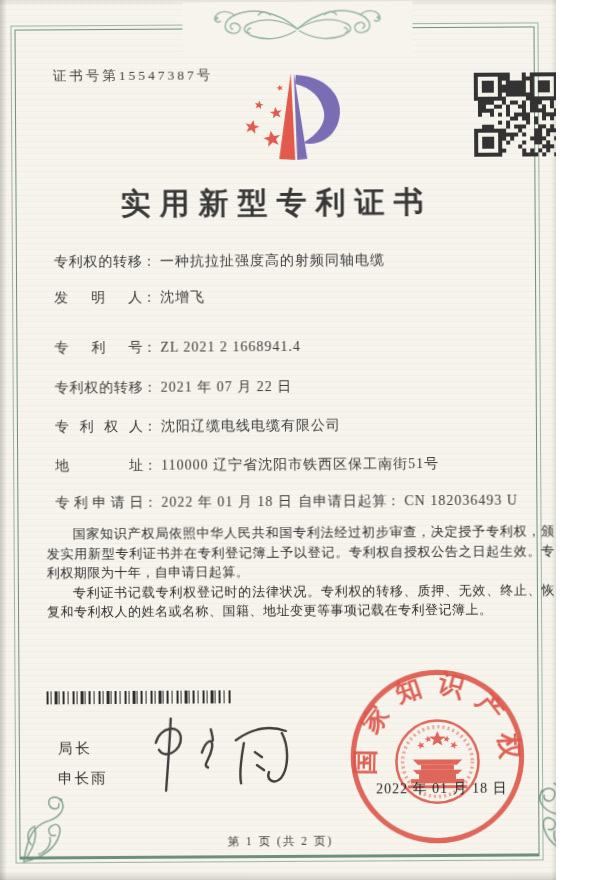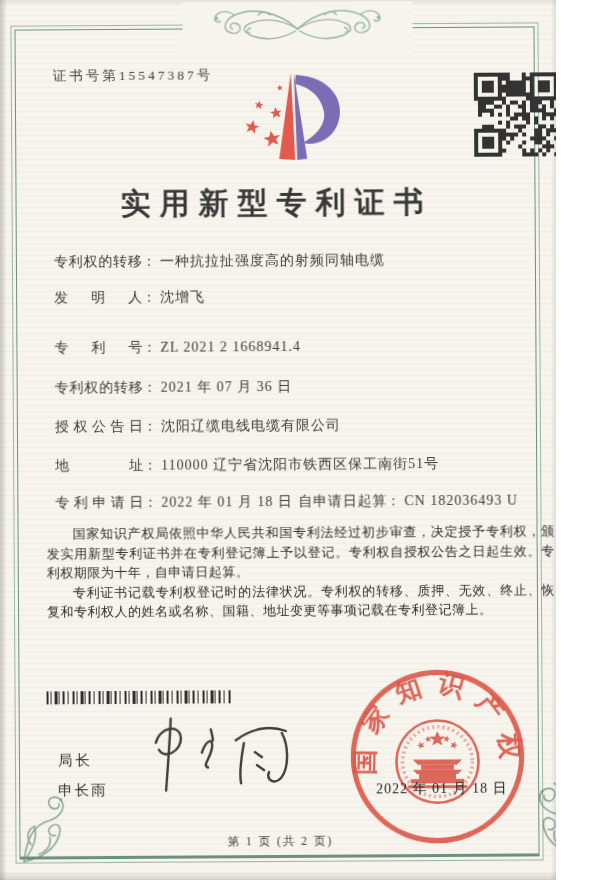--- a/index.html
+++ b/index.html
@@ -49,21 +49,21 @@
 
   .barcode{position:absolute;left:45px;top:690px;width:186px;height:13px;
     background-image:repeating-linear-gradient(90deg,
       var(--barcode_ink) 0 2px, rgba(0,0,0,0) 2px 4px,
       var(--barcode_ink) 4px 5px, rgba(0,0,0,0) 5px 8px,
       var(--barcode_ink) 8px 11px, rgba(0,0,0,0) 11px 12px,
       var(--barcode_ink) 12px 13px, rgba(0,0,0,0) 13px 16px,
       var(--barcode_ink) 16px 18px, rgba(0,0,0,0) 18px 21px,
       var(--barcode_ink) 21px 22px, rgba(0,0,0,0) 22px 26px);}
 
-  .signer{position:absolute;left:56px;top:738px;font-size:14.5px;letter-spacing:3px;color:#333;margin-top:12px;}
+  .signer{position:absolute;left:56px;top:738px;font-size:14.5px;letter-spacing:3px;color:#333;}
   .signer .name{display:block;margin-top:11px;letter-spacing:2px;}
   .signature{position:absolute;left:138px;top:712px;width:185px;height:92px;}
 
   .seal{position:absolute;left:338px;top:660px;width:195px;height:195px;mix-blend-mode:multiply;opacity:.93;}
   .seal-date{position:absolute;left:374px;top:781px;font-size:14px;letter-spacing:1px;color:#1f1f1f;z-index:6;}
 
   .footer{position:absolute;left:0;top:834px;width:100%;text-align:center;
     font-size:11.5px;letter-spacing:2px;color:#3c3c3c;}
 </style>
 </head>
@@ -297,24 +297,24 @@
     <div class="row r0">
       <span class="lbl">专利权的转移</span><span class="colon">：</span><span class="val">一种抗拉扯强度高的射频同轴电缆</span>
     </div>
     <div class="row r1">
       <span class="lbl">发明人</span><span class="colon">：</span><span class="val">沈增飞</span>
     </div>
     <div class="row r2">
       <span class="lbl">专利号</span><span class="colon">：</span><span class="val">ZL 2021 2 1668941.4</span>
     </div>
     <div class="row r3">
-      <span class="lbl">专利权的转移</span><span class="colon">：</span><span class="val">2021 年 07 月 36 日</span>
+      <span class="lbl">专利权的转移</span><span class="colon">：</span><span class="val">2021 年 07 月 22 日</span>
     </div>
     <div class="row r4">
-      <span class="lbl">授权公告日</span><span class="colon">：</span><span class="val">沈阳辽缆电线电缆有限公司</span>
+      <span class="lbl">专利权人</span><span class="colon">：</span><span class="val">沈阳辽缆电线电缆有限公司</span>
     </div>
     <div class="row r5">
       <span class="lbl">地址</span><span class="colon">：</span><span class="val">110000 辽宁省沈阳市铁西区保工南街51号</span>
     </div>
     <div class="row rg1">
       <span class="lbl">专利申请日</span><span class="colon">：</span><span class="val">2022 年 01 月 18 日</span>
     </div>
     <div class="row rg2">
       <span class="lbl">自申请日起算</span><span class="colon">：</span><span class="val">CN 182036493 U</span>
     </div>

